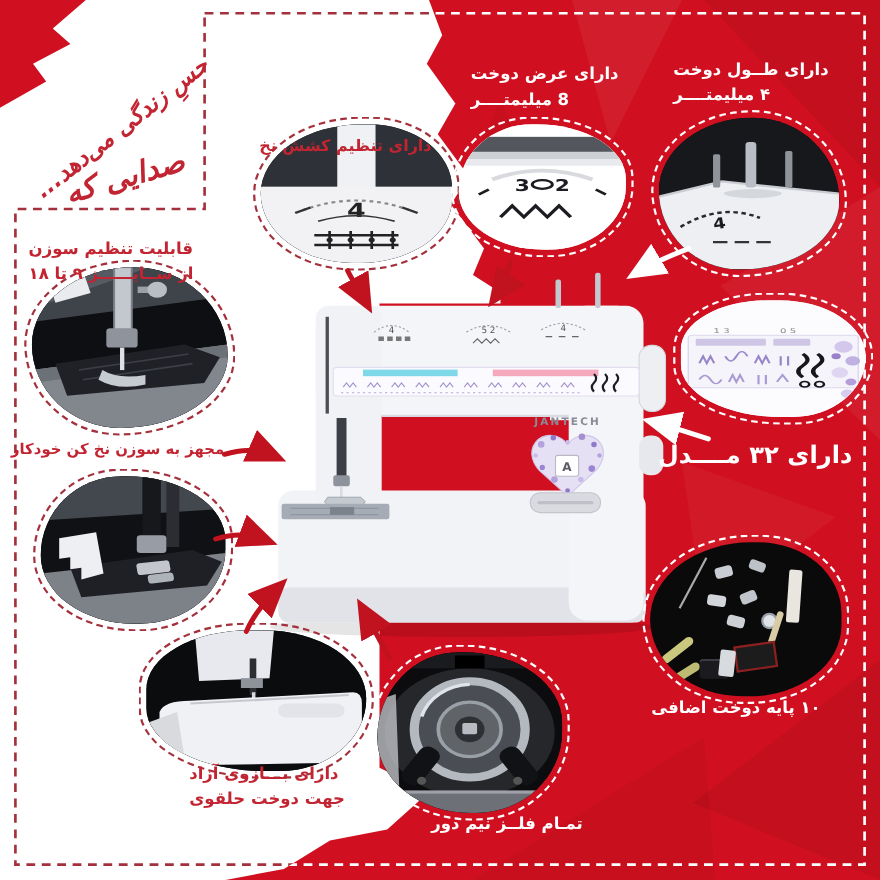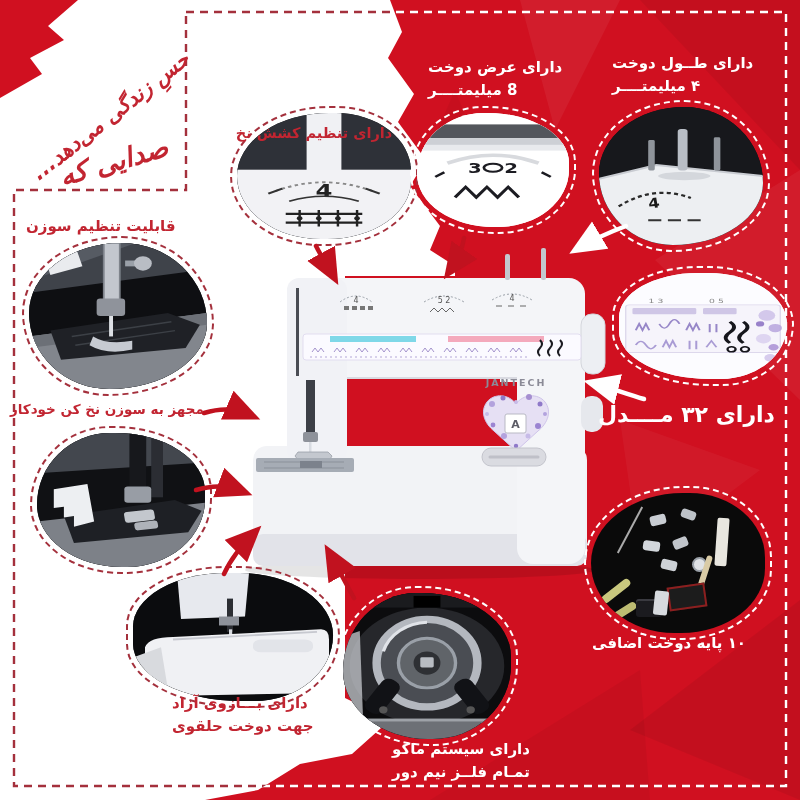--- a/index.html
+++ b/index.html
@@ -342,36 +342,36 @@
     <span class="ln">8 میلیمتــــر</span>
   </div>
 
   <div class="label white-label ta-r" style="left:612px;top:52px;width:168px;font-size:15px;">
     <span class="ln">دارای طــول دوخت</span>
     <span class="ln">۴ میلیمتــــر</span>
   </div>
 
   <div class="label red-label ta-r" style="left:26px;top:192px;width:182px;font-size:15px;margin-top:23px;">
     <span class="ln">قابلیت تنظیم سوزن</span>
+    <span class="ln">از ســایــــــز ۹ تا ۱۸</span>
   </div>
 
   <div class="label red-label ta-r" style="left:10px;top:399px;width:202px;font-size:13.5px;">
     <span class="ln">مجهز به سوزن نخ کن خودکار</span>
   </div>
 
   <div class="label white-label ta-r" style="left:598px;top:398px;width:180px;font-size:22px;">
     <span class="ln">دارای ۳۲ مــــدل</span>
   </div>
 
   <div class="label white-label ta-r" style="left:592px;top:632px;width:196px;font-size:15px;">
     <span class="ln">۱۰ پایه دوخت اضافی</span>
   </div>
 
   <div class="label white-label ta-r" style="left:392px;top:738px;width:172px;font-size:15px;">
-    <span class="ln">دارای سیستم ماکو</span>
     <span class="ln">تمـام فلــز نیم دور</span>
   </div>
 
   <div class="label red-label ta-r" style="left:172px;top:692px;width:190px;font-size:15px;">
     <span class="ln">دارای بـــازوی آزاد</span>
     <span class="ln">جهت دوخت حلقوی</span>
   </div>
 
 </div>
 

